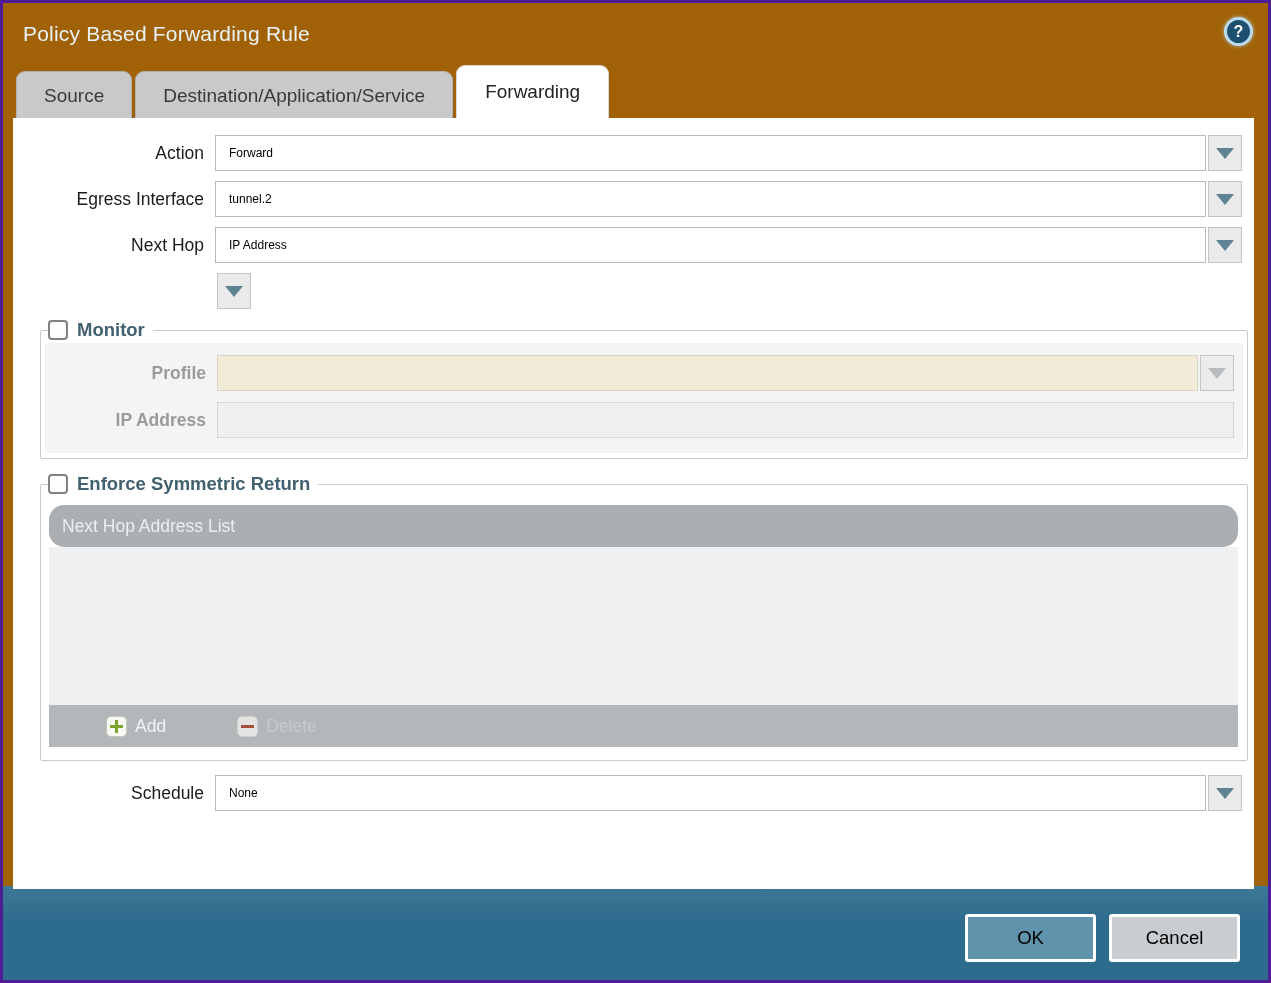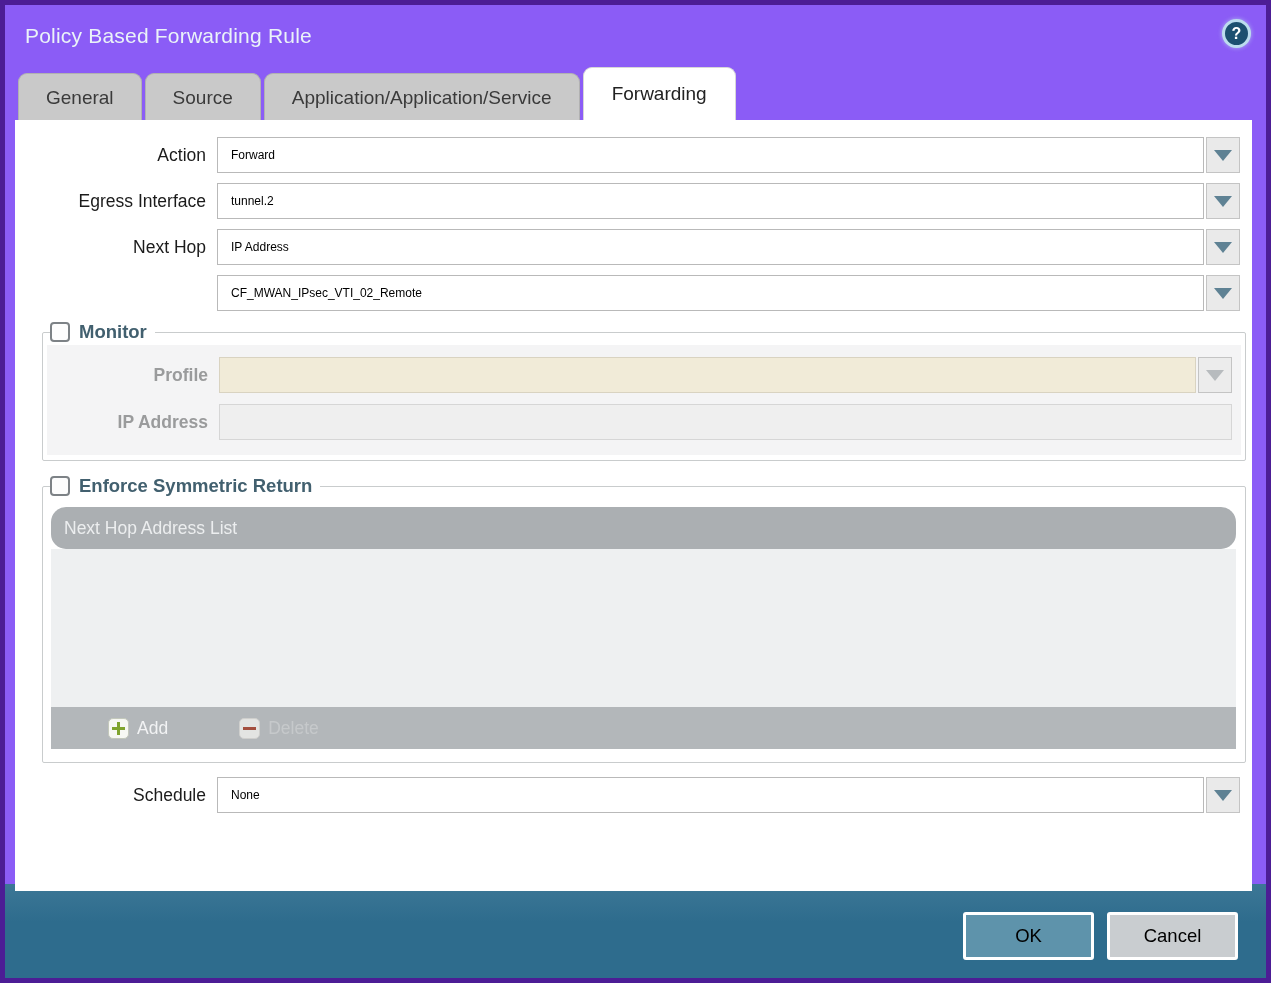--- a/index.html
+++ b/index.html
@@ -3,22 +3,22 @@
 <meta charset="utf-8">
 <style>
   * { box-sizing: border-box; margin: 0; padding: 0; }
   html, body { width: 1271px; height: 983px; }
   body {
     font-family: "Liberation Sans", "DejaVu Sans", sans-serif;
     background: #000;
   }
   .dialog {
     position: absolute; inset: 0;
-    border: 5px solid #4c1d95;
-    background: #8b5cf6;
+    border: 3px solid #4c1d95;
+    background: #a16207;
     overflow: hidden;
   }
 
   
   .titlebar { position: relative; height: 59px; }
   .title {
     position: absolute; left: 20px; top: 19px;
     color: #eaf3f8; font-size: 21px; letter-spacing: 0.2px;
   }
   .help-btn {
@@ -160,23 +160,22 @@
 <div class="dialog">
 
   <div class="titlebar">
     <div class="title">Policy Based Forwarding Rule</div>
     <div class="help-btn">
       <span>?</span>
     </div>
   </div>
 
   <div class="tabbar">
-    <div class="tab">General</div>
     <div class="tab">Source</div>
-    <div class="tab">Application/Application/Service</div>
+    <div class="tab">Destination/Application/Service</div>
     <div class="tab active">Forwarding</div>
   </div>
 
   <div class="content">
 
     <div class="form-row">
       <div class="form-label">Action</div>
       <div class="field">Forward</div>
       <div class="dd-btn">
         <div class="dd-arrow"></div>
@@ -194,21 +193,20 @@
     <div class="form-row">
       <div class="form-label">Next Hop</div>
       <div class="field">IP Address</div>
       <div class="dd-btn">
         <div class="dd-arrow"></div>
       </div>
     </div>
 
     <div class="form-row">
       <div class="form-label"></div>
-      <div class="field">CF_MWAN_IPsec_VTI_02_Remote</div>
       <div class="dd-btn">
         <div class="dd-arrow"></div>
       </div>
     </div>
 
     <fieldset>
       <legend>
         <span class="checkbox"></span>
         <span>Monitor</span>
       </legend>

